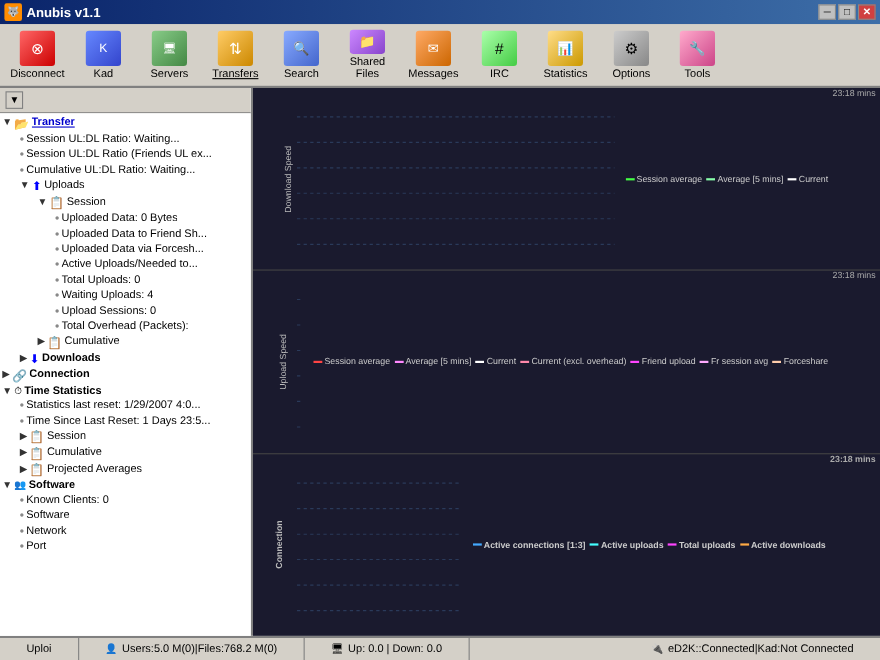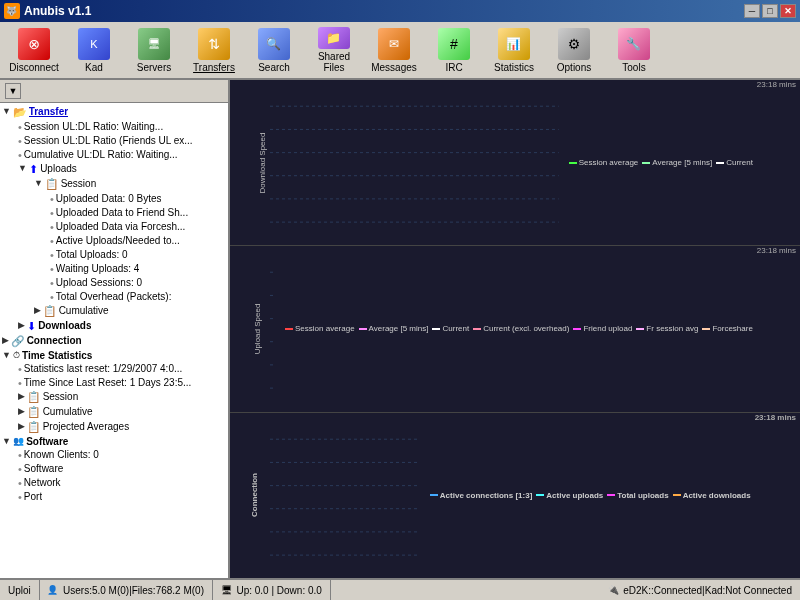--- a/index.html
+++ b/index.html
@@ -98,21 +98,21 @@
 
     
     .status-bar {
       height: 22px;
       background: #d4d0c8;
       border-top: 2px solid #808080;
       display: flex; align-items: center;
       font-size: 10px;
     }
     .status-section {
-      padding: 0 8px;
+      padding: 0 24px;
       border-right: 1px solid #808080;
       height: 100%;
       display: flex; align-items: center;
       gap: 4px;
     }
     .status-section:last-child { border-right: none; flex: 1; justify-content: flex-end; }
 
     
     .tree-container::-webkit-scrollbar { width: 12px; }
     .tree-container::-webkit-scrollbar-track { background: #d4d0c8; }

